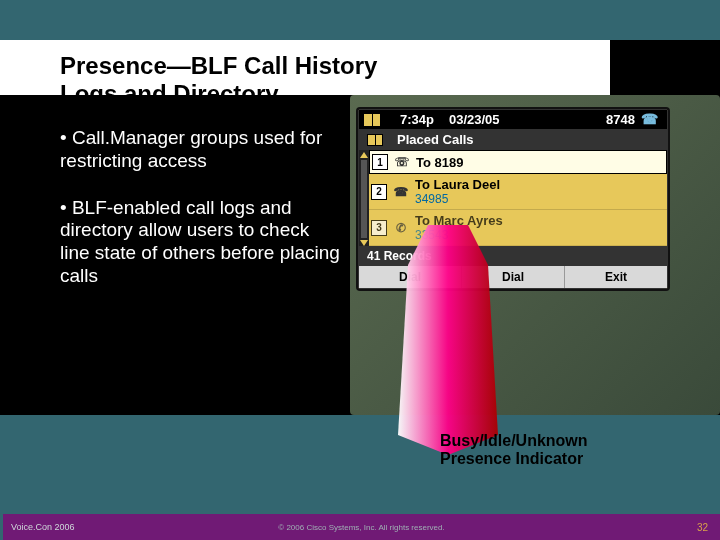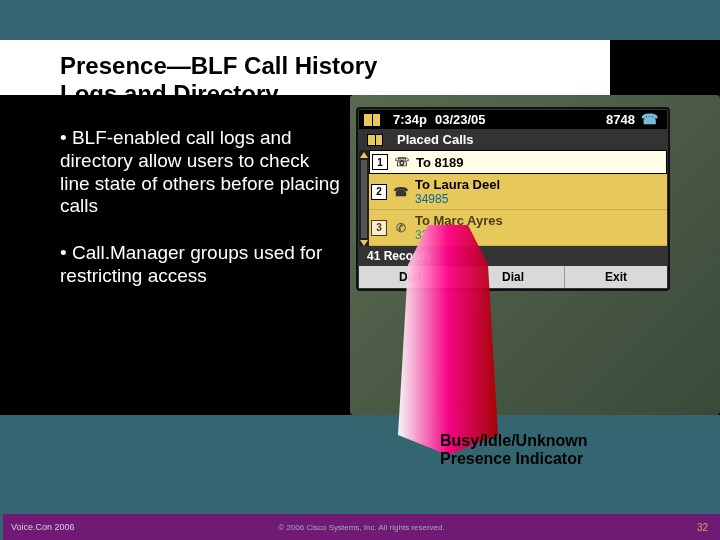--- a/index.html
+++ b/index.html
@@ -11,21 +11,21 @@
   .body-area { position: absolute; top: 95px; left: 0; right: 0; height: 320px; background: #000; display:flex; }
   .bullets { width: 350px; padding: 32px 10px 0 60px; color: #fff; font-size: 19px; line-height: 1.2; }
   .bullets li { list-style: none; margin-bottom: 24px; }
   .bullets li::before { content: "• "; }
   .phone-wrap { flex:1; position: relative; }
   .phone-bg { position:absolute; left:0; top:0; right:0; bottom:0; background: linear-gradient(135deg,#5a6a50,#3a4a3a); border-radius:4px; }
   .phone-screen { position:absolute; left:8px; top:14px; width:310px; background:#e7c85a; border:1px solid #333; border-radius:2px; font-size:13px; box-shadow:0 0 0 2px #111; }
   .ps-header { background:#000; color:#fff; display:flex; align-items:center; justify-content:space-between; padding:2px 8px 2px 4px; font-size:13px; font-weight:bold; }
   .ps-header .book { width:18px; height:14px; display:inline-block; background:#e7c85a; margin-right:4px; border:1px solid #000; position:relative; }
   .ps-header .book::before { content:""; position:absolute; left:50%; top:0; bottom:0; width:1px; background:#000; }
-  .ps-header .left { display:flex; align-items:flex-end; gap:8px;}
+  .ps-header .left { display:flex; align-items:flex-end; gap:15px;}
   .ps-header .phicon { width:18px; height:14px; display:inline-block; position:relative; }
   .ps-header .phicon::before { content:"☎"; color:#7bd; font-size:14px; position:absolute; top:-2px; }
   .ps-title { background:#333; color:#fff; font-weight:bold; padding:3px 8px; display:flex; align-items:center; gap:14px;}
   .ps-title .book { width:16px; height:12px; display:inline-block; background:#e7c85a; border:1px solid #000; position:relative; }
   .ps-title .book::before { content:""; position:absolute; left:50%; top:0; bottom:0; width:1px; background:#000; }
   .ps-list { padding:0; }
   .ps-row { display:flex; align-items:center; gap:6px; padding:3px 6px 3px 2px; border-bottom:1px solid rgba(0,0,0,0.15); font-weight:bold;}
   .ps-row .num { width:16px; height:16px; background:#fff; border:1px solid #000; font-size:10px; display:flex; align-items:center; justify-content:center; font-weight:bold; color:#000;}
   .ps-row .picon { width:16px; height:14px; display:inline-flex; align-items:center; justify-content:center; font-size:12px; color:#333;}
   .ps-row.sel { background:#fffde6; border:1px solid #000; }
@@ -56,22 +56,22 @@
   <div class="header">
     <h1>
       <span>Presence—BLF Call History</span><br>
       <span>Logs and Directory</span>
     </h1>
     <div class="corner"></div>
   </div>
 
   <div class="body-area">
     <ul class="bullets">
+      <li>Call.Manager groups used for restricting access</li>
       <li>BLF-enabled call logs and directory allow users to check line state of others before placing calls</li>
-      <li>Call.Manager groups used for restricting access</li>
     </ul>
 
     <div class="phone-wrap">
       <div class="phone-bg"></div>
       <div class="phone-screen">
         <div class="ps-header">
           <span class="left">
             <span class="book"></span>
             <span>7:34p</span>
             <span>03/23/05</span>

